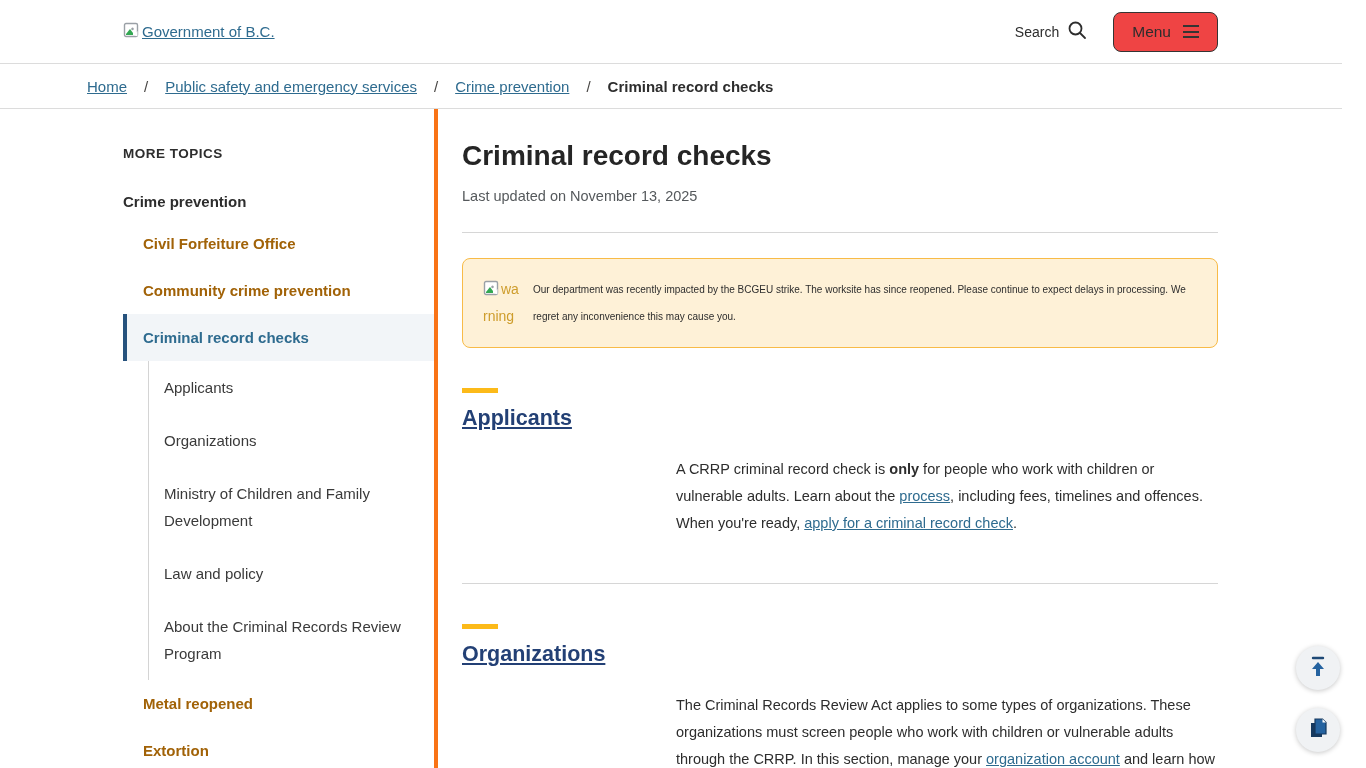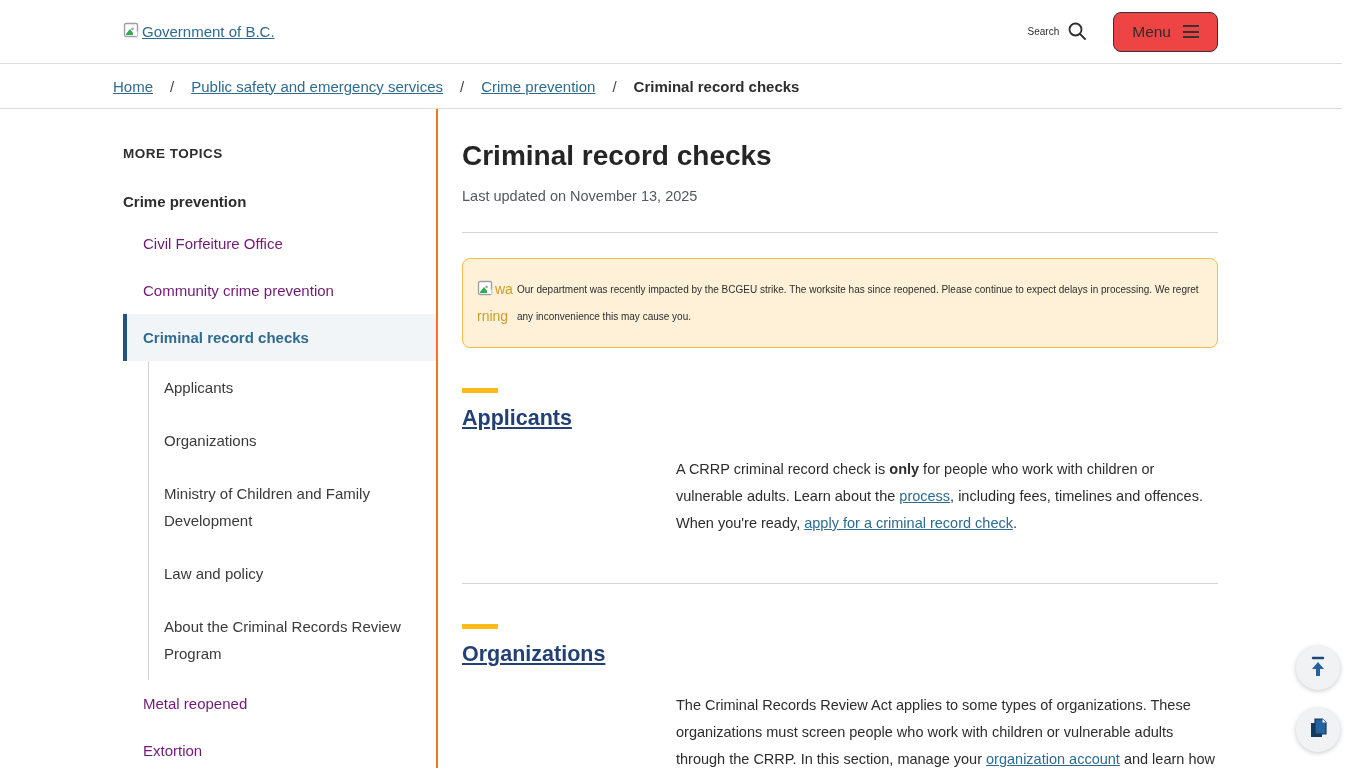--- a/index.html
+++ b/index.html
@@ -6,55 +6,55 @@
   html,body { width:1366px; height:768px; overflow:hidden; background:#ffffff;
     font-family:"Liberation Sans", sans-serif; color:#2D2D2D; }
   a { text-decoration:underline; cursor:pointer; }
   .viewport { position:relative; width:1342px; height:768px; overflow:hidden; background:#fff; }
 
   
   .header { height:64px; display:flex; align-items:center; justify-content:space-between;
     padding:0 124px 0 123px; border-bottom:1px solid #dcdcdc; background:#fff; }
   .logo-link { display:inline-flex; align-items:center; gap:2px; color:#2E6B8F; font-size:15px; }
   .header-right { display:flex; align-items:center; gap:26px; }
-  .search-btn { display:inline-flex; align-items:center; gap:8px; font-size:10px; color:#2D2D2D;
+  .search-btn { display:inline-flex; align-items:center; gap:8px; font-size:14px; color:#2D2D2D;
     background:none; border:none; cursor:pointer; font-family:inherit; }
   .menu-btn { display:inline-flex; align-items:center; gap:12px; font-size:15.5px; color:#2D2D2D;
     background:#ef4444; border:1px solid #353433; border-radius:8px; padding:10px 18px; cursor:pointer;
     font-family:inherit; }
   .hamburger { display:inline-flex; flex-direction:column; gap:3.5px; }
   .hamburger span { display:block; width:16px; height:2px; background:#353433; }
 
   
   .breadcrumb { height:45px; display:flex; align-items:center; gap:17px;
-    padding-left:113px; border-bottom:1px solid #dcdcdc; font-size:15px; background:#fff; }
+    padding-left:87px; border-bottom:1px solid #dcdcdc; font-size:15px; background:#fff; }
   .breadcrumb a { color:#2E6B8F; }
   .breadcrumb .sep { color:#474543; text-decoration:none; }
   .breadcrumb .current { font-weight:bold; color:#2D2D2D; }
 
   
   .content-row { display:flex; height:659px; }
-  .sidebar { width:315px; margin-left:123px; border-right:2px solid #f97316;
+  .sidebar { width:315px; margin-left:123px; border-right:4px solid #f97316;
     padding-top:37px; flex-shrink:0; font-size:15px; }
   .sidebar-heading { font-size:13.5px; font-weight:bold; letter-spacing:.5px; color:#2D2D2D; margin-bottom:32px; }
   .sidebar-group { font-weight:bold; font-size:15px; color:#2D2D2D; padding:0 0 10px 0; }
-  .nav-item { padding:13px 10px 13px 20px; color:#701a75; line-height:21px; cursor:pointer; }
+  .nav-item { padding:13px 10px 13px 20px; color:#a16207; line-height:21px; cursor:pointer;font-weight:bold; }
   .nav-item-active { background:#F2F5F8; border-left:4px solid #26527D; padding:13px 10px 13px 16px;
     color:#2E6B8F; font-weight:bold; line-height:21px; cursor:pointer; }
   .sub-list { margin-left:25px; border-left:1px solid #d4d4d4; }
   .sub-item { padding:13px 10px 13px 15px; color:#3a3a3a; line-height:27px; cursor:pointer; max-width:265px; }
 
   .main { flex:1; padding:30px 0 0 24px; margin-right:124px; }
   .page-title { font-size:28px; font-weight:bold; color:#252525; line-height:33px; }
   .last-updated { margin-top:16px; font-size:14.5px; color:#55595c; }
   .rule { border:none; border-top:1px solid #d6d6d6; margin-top:28px; }
 
   
-  .alert { margin-top:25px; display:flex; align-items:flex-start; 
-    background:#FEF1D7; border:1px solid #F8BB47; border-radius:8px; padding:17px 14px; }
+  .alert { margin-top:25px; display:flex; align-items:flex-start; gap:10px;
+    background:#FEF1D7; border:1px solid #F8BB47; border-radius:8px; padding:17px 20px; }
   .broken-img { display:inline; }
   .alert-alt { width:40px; flex-shrink:0; color:#CE9D2C; font-size:14px; line-height:27px;
     word-break:break-all; }
   .alert-alt svg { vertical-align:-3px; margin-right:1px; }
   .alert-text { font-size:10px; line-height:27px; color:#2D2D2D; }
 
   
   .section { margin-top:40px; }
   .gold-bar { width:36px; height:5px; background:#FCBA19; margin-bottom:13px; }
   .section-heading { font-size:21.5px; font-weight:bold; color:#234075; text-decoration:underline; }

